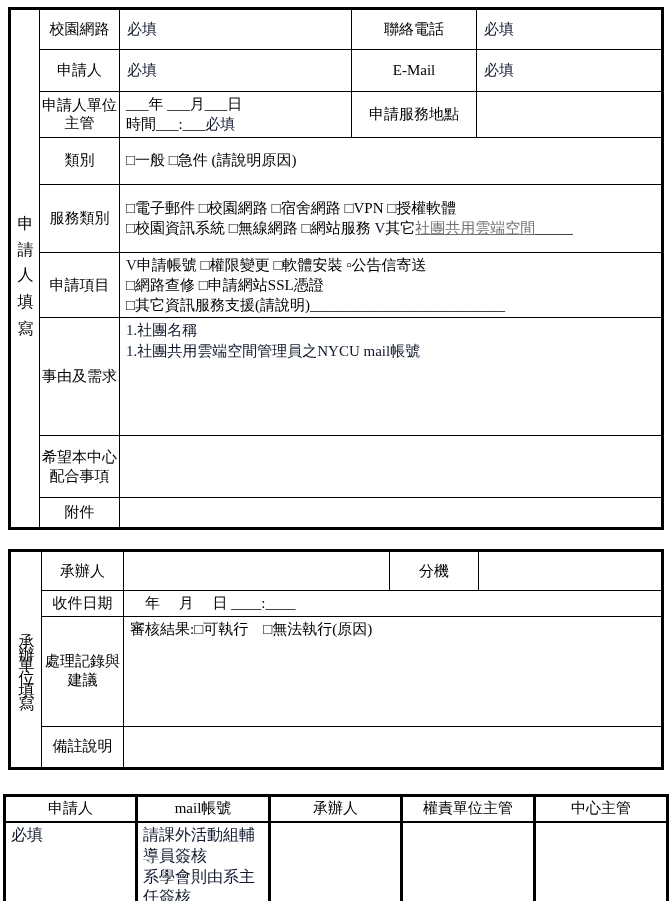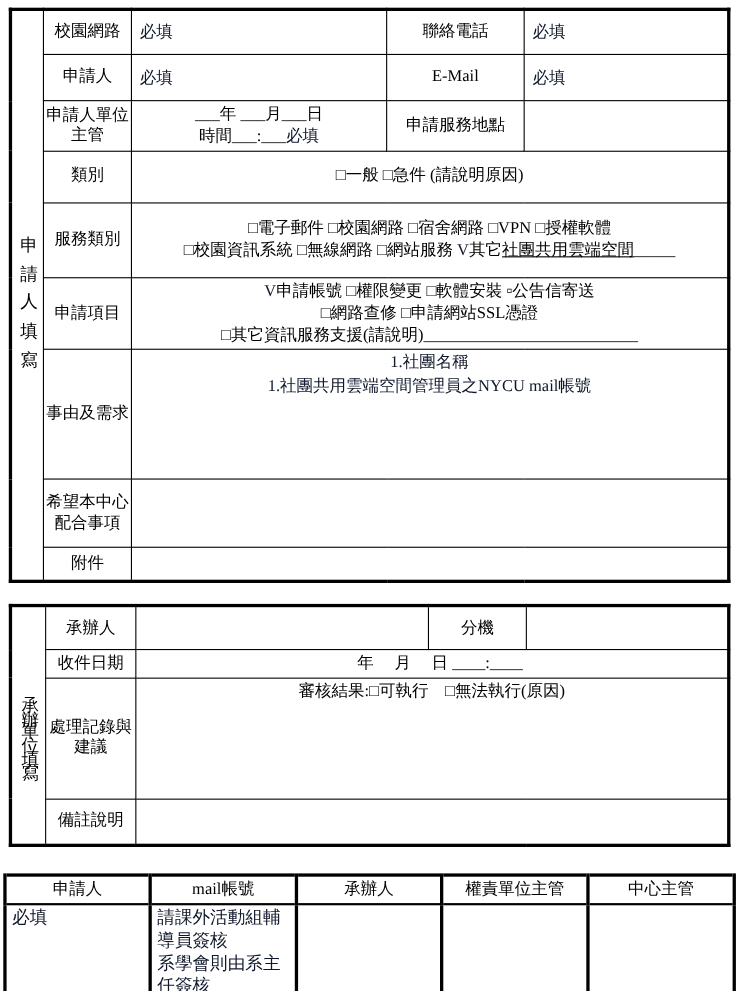--- a/index.html
+++ b/index.html
@@ -11,28 +11,28 @@
   table{border-collapse:collapse;table-layout:fixed;}
   .t1{margin:7px 0 0 8px;width:653px;border:3px solid #000;}
   .t2{margin:19px 0 0 8px;width:653px;border:3px solid #000;}
   .t3{margin:24px 0 0 3px;width:663px;border:3px solid #000;}
   .t1 td,.t2 td{border:1px solid #000;font-size:15px;overflow:hidden;}
   .t3 td{border-left:3px solid #000;border-right:3px solid #000;
          border-top:2px solid #000;border-bottom:2px solid #000;
          font-size:15px;overflow:hidden;}
   td.lbl{text-align:center;vertical-align:middle;padding:0 2px;line-height:1.25;}
   td.val{text-align:left;vertical-align:middle;padding:2px 7px;}
-  td.content{text-align:center;vertical-align:middle;padding:2px 6px;line-height:1.35;}
+  td.content{text-align:left;vertical-align:middle;padding:2px 6px;line-height:1.35;}
   td.top{vertical-align:top;}
   td.side{text-align:center;vertical-align:middle;}
   .vert{writing-mode:vertical-rl;text-orientation:upright;
         font-size:16px;letter-spacing:26px;display:inline-block;}
   .vert2{letter-spacing:12px;}
   .red{color:#0f172a;}
-  .u-red{color:#000000;text-decoration:underline;}
+  .u-red{color:#737373;text-decoration:underline;}
   .t3 .hdr td{text-align:center;vertical-align:middle;font-size:15px;}
   .t3 .sig td{vertical-align:top;text-align:left;padding:2px 5px;font-size:16px;line-height:1.3;}
   .line{white-space:nowrap;}
 </style>
 </head>
 <body>
 
 <table class="t1">
   <colgroup>
     <col style="width:30px">

